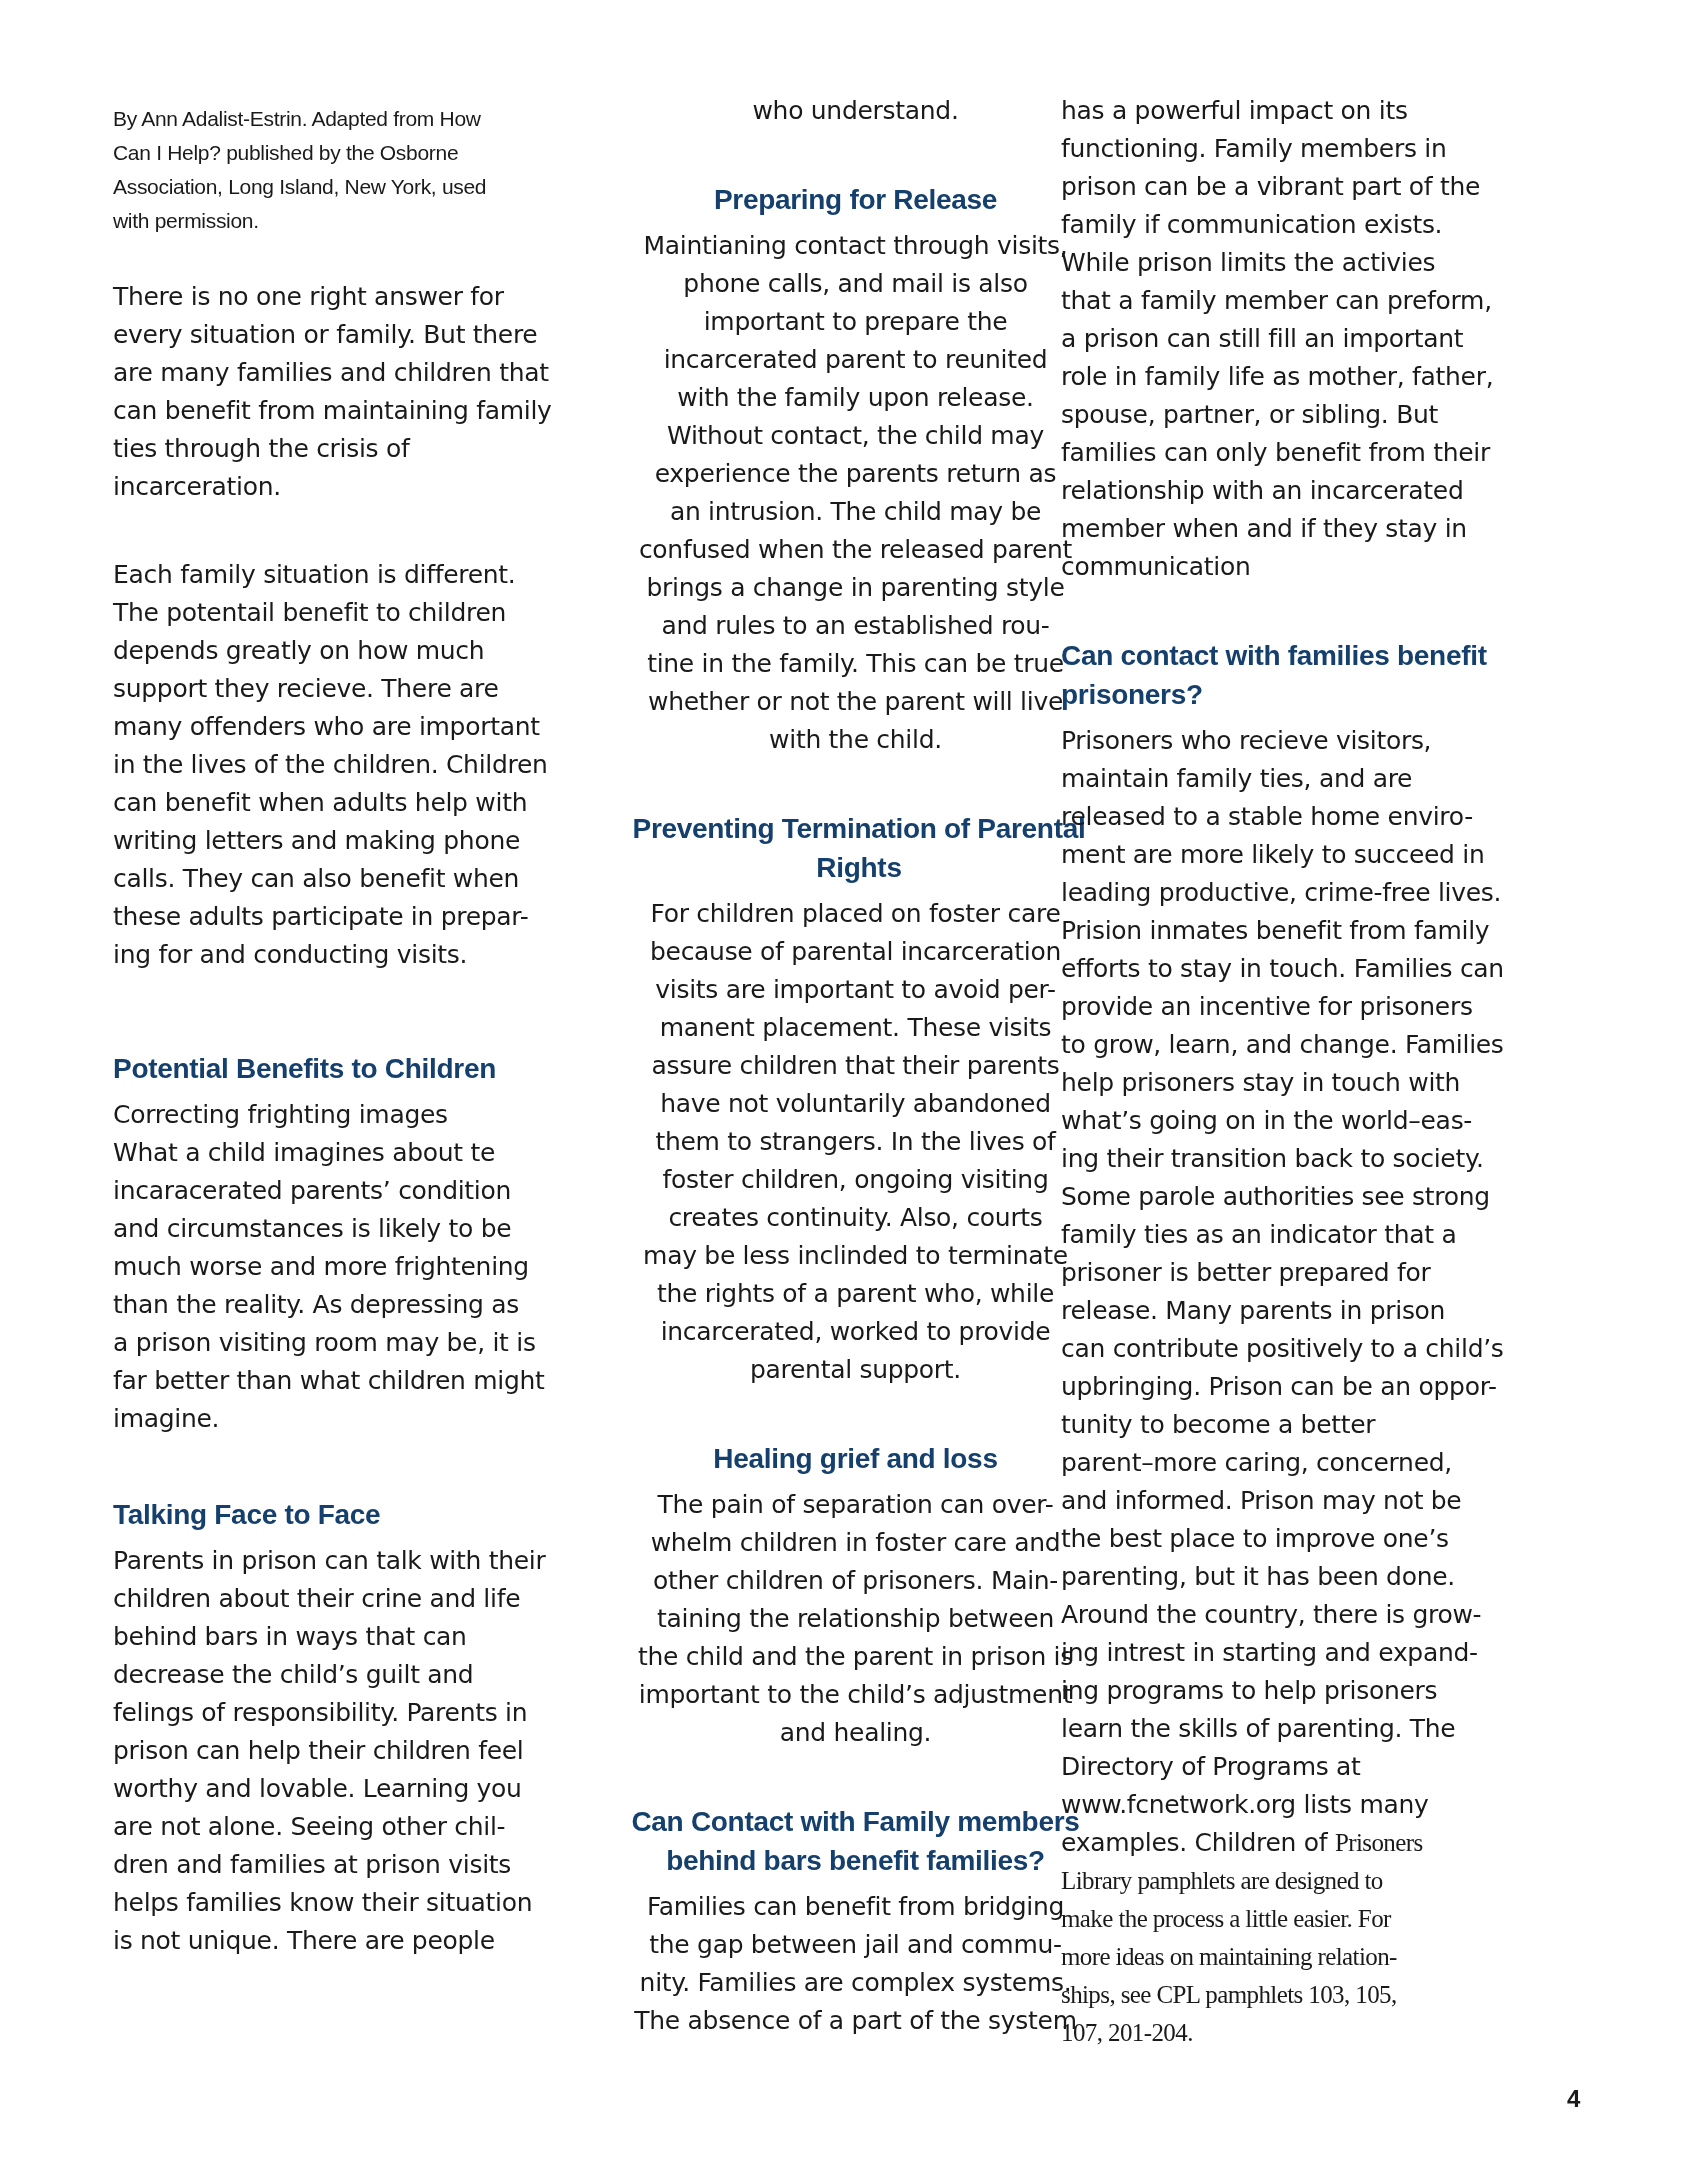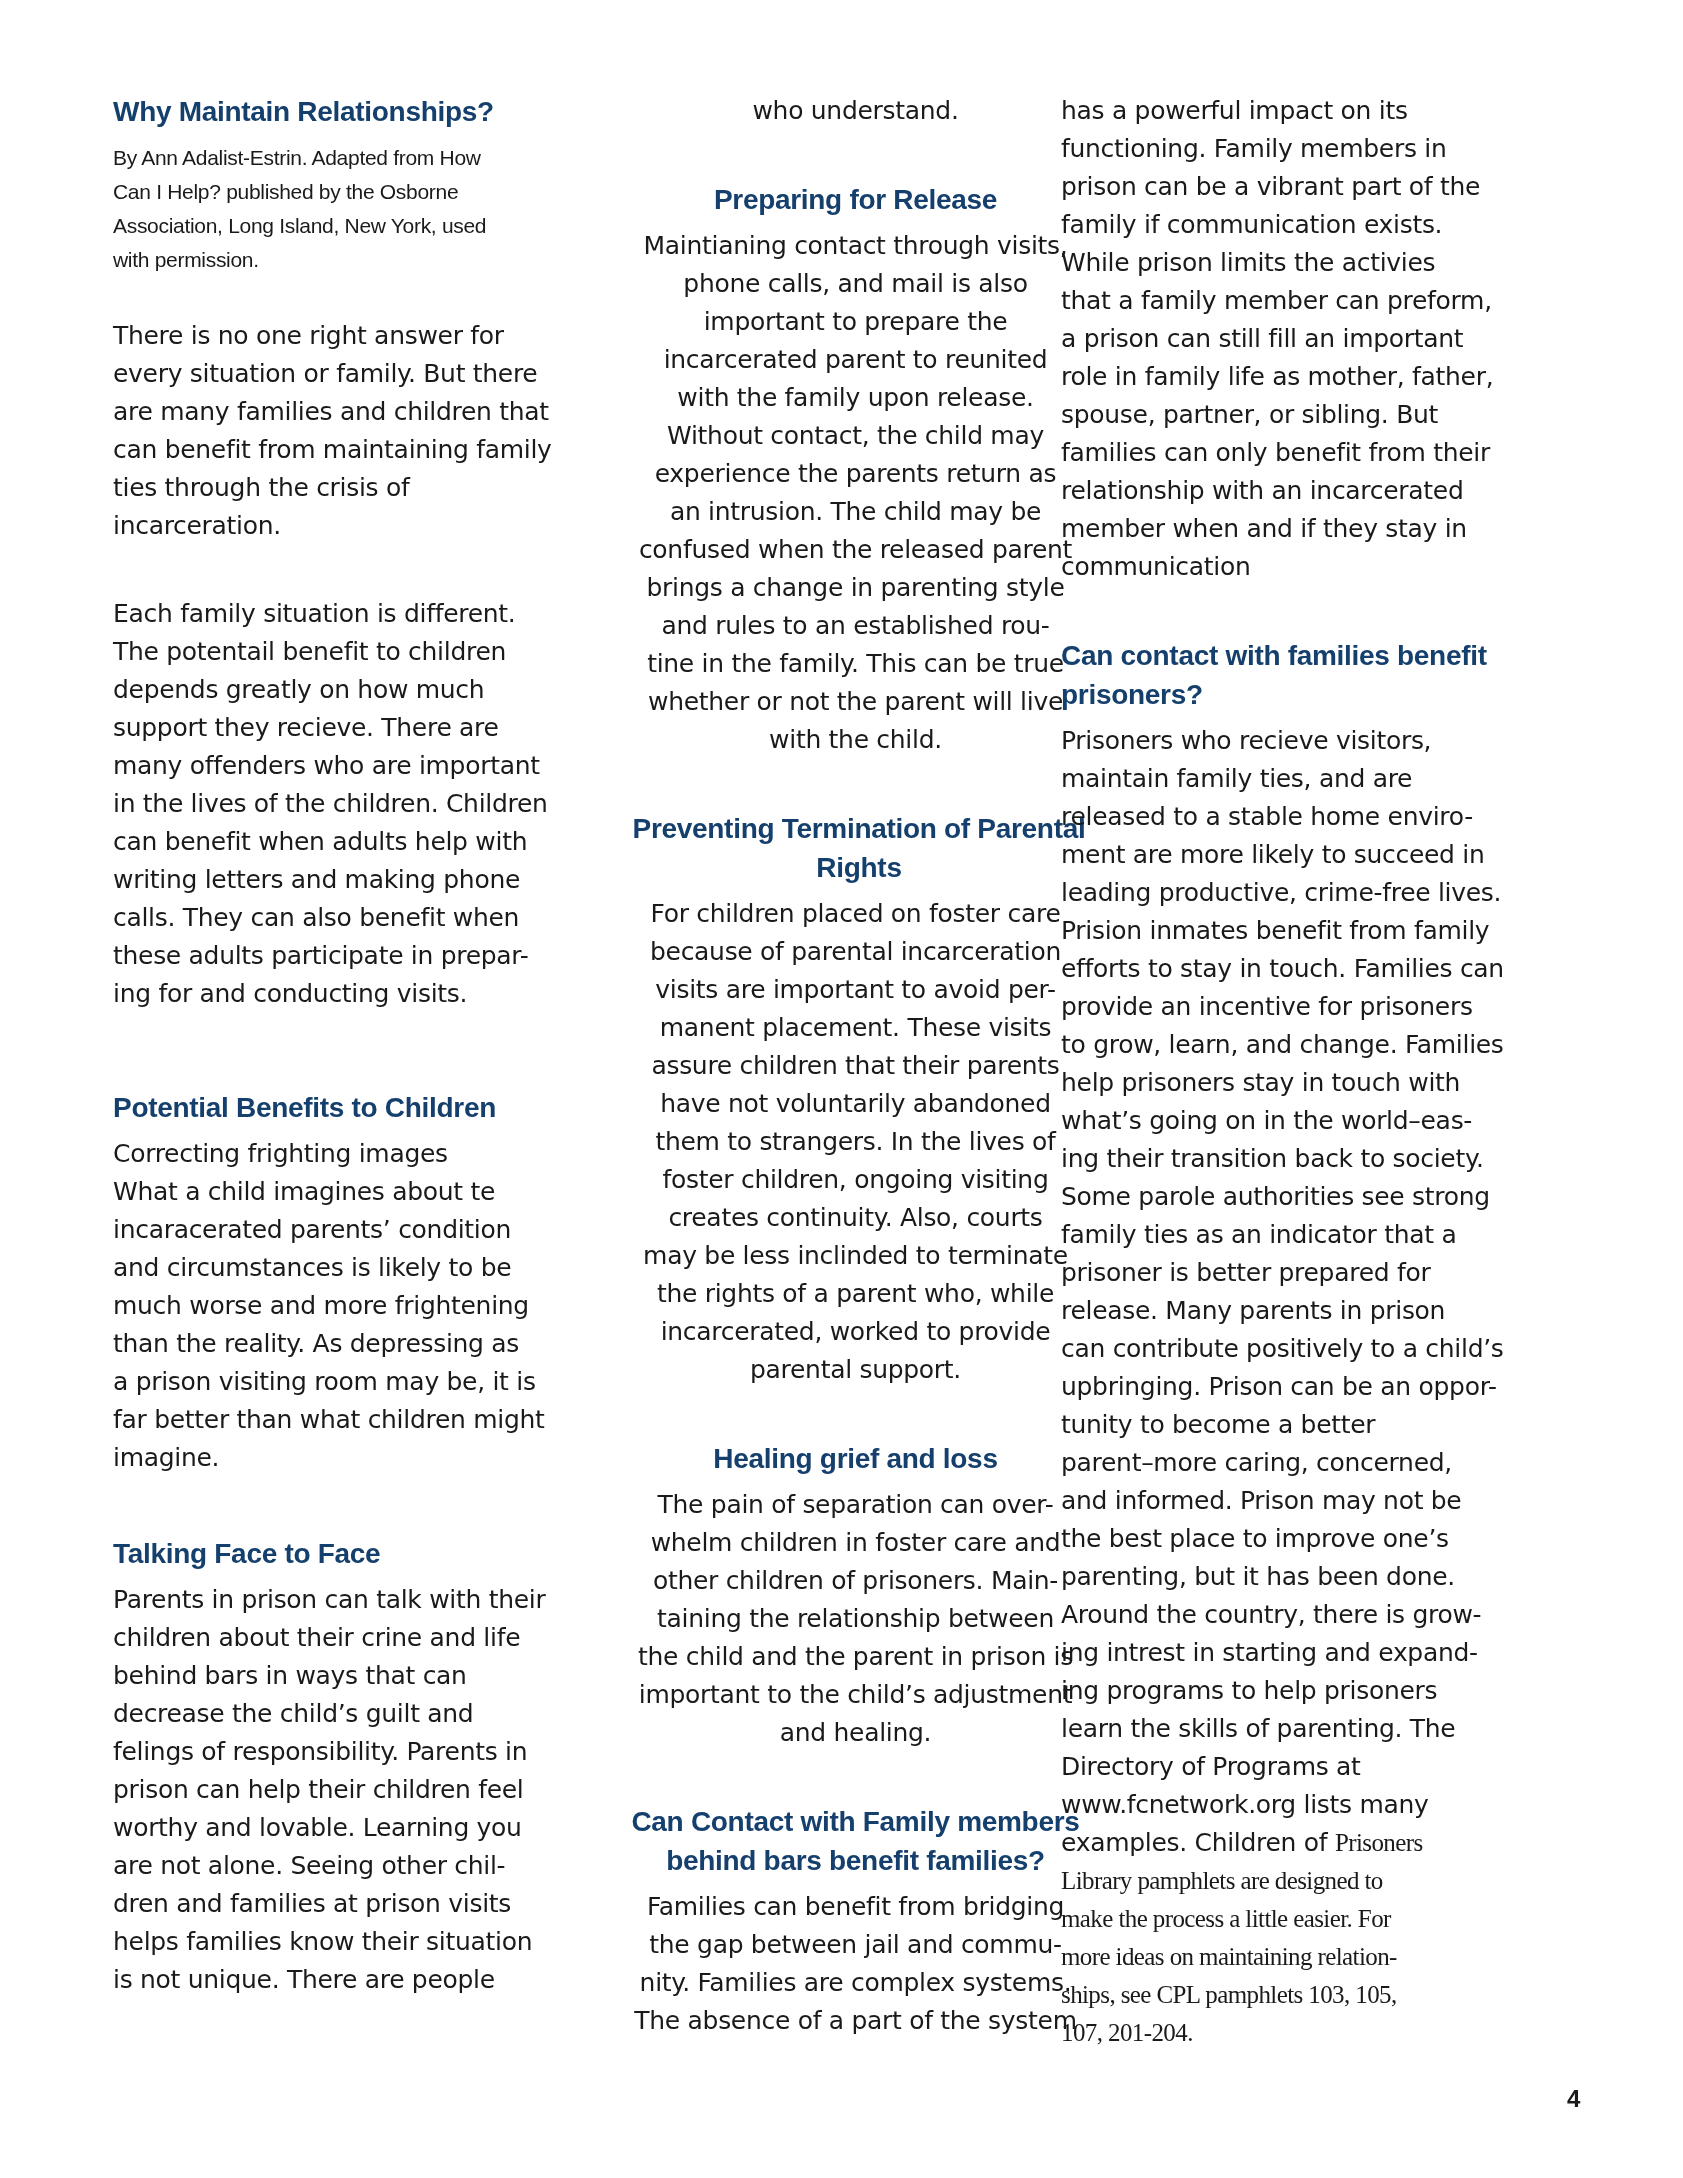--- a/index.html
+++ b/index.html
@@ -65,21 +65,20 @@
       font-family: "Liberation Sans", sans-serif;
       font-weight: bold;
       font-size: 24px;
       color: #1a1a1a;
     }
   </style>
 </head>
 <body>
 
 <div id="col1" class="column">
-  <h2 class="heading">Why Maintain Relationships?</h2>
   <p class="byline" style="margin-top:10px;">By Ann Adalist-Estrin. Adapted from How
 Can I Help? published by the Osborne
 Association, Long Island, New York, used
 with permission.</p>
   <div style="height:40px;"></div>
   <p class="body-text">There is no one right answer for
 every situation or family. But there
 are many families and children that
 can benefit from maintaining family
 ties through the crisis of

